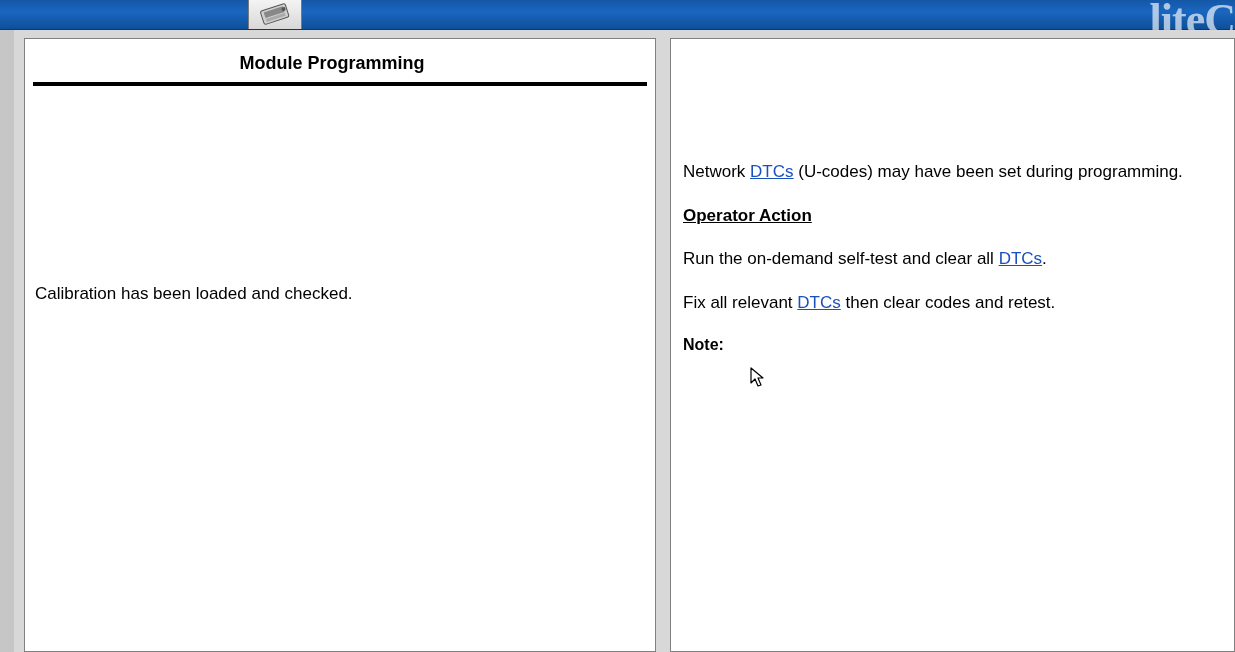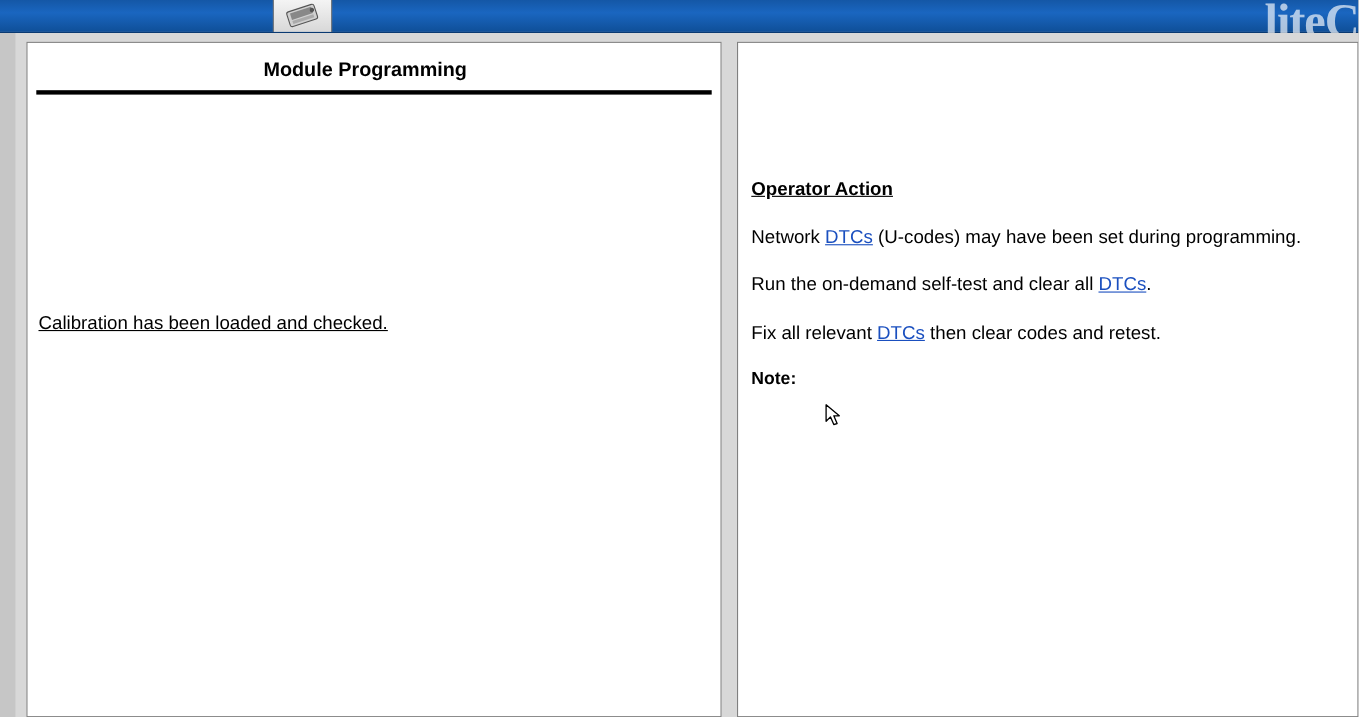--- a/index.html
+++ b/index.html
@@ -93,21 +93,20 @@
     padding: 14px 24px 8px 8px;
   }
   .left-heading-rule {
     height: 4px;
     background: #000;
     margin: 0 8px 0 8px;
   }
   .left-body {
     padding: 198px 10px 10px 10px;
     font-size: 17px;
-    text-decoration: underline;
   }
 
   
   .right-body {
     padding: 120px 12px 10px 12px;
     font-size: 17px;
     line-height: 1.5;
   }
   .right-body p { margin-bottom: 18px; }
   .link {
@@ -161,25 +160,25 @@
     <div class="pane pane-left">
       <div class="left-heading">Module Programming</div>
       <div class="left-heading-rule"></div>
       <div class="left-body">Calibration has been loaded and checked.</div>
     </div>
 
     <div class="pane pane-right">
       <div class="right-body">
 
         <p>
+          <span>Network </span><span class="link">DTCs</span><span> (U-codes) may have been set during programming.</span>
+        </p>
+
+        <p>
           <span class="under">Operator Action</span>
-        </p>
-
-        <p>
-          <span>Network </span><span class="link">DTCs</span><span> (U-codes) may have been set during programming.</span>
         </p>
 
         <p>
           <span>Run the on-demand self-test and clear all </span><span class="link">DTCs</span><span>.</span>
         </p>
 
 
         <p>
           <span>Fix all relevant </span><span class="link">DTCs</span><span> then clear codes and retest.</span>
         </p>

